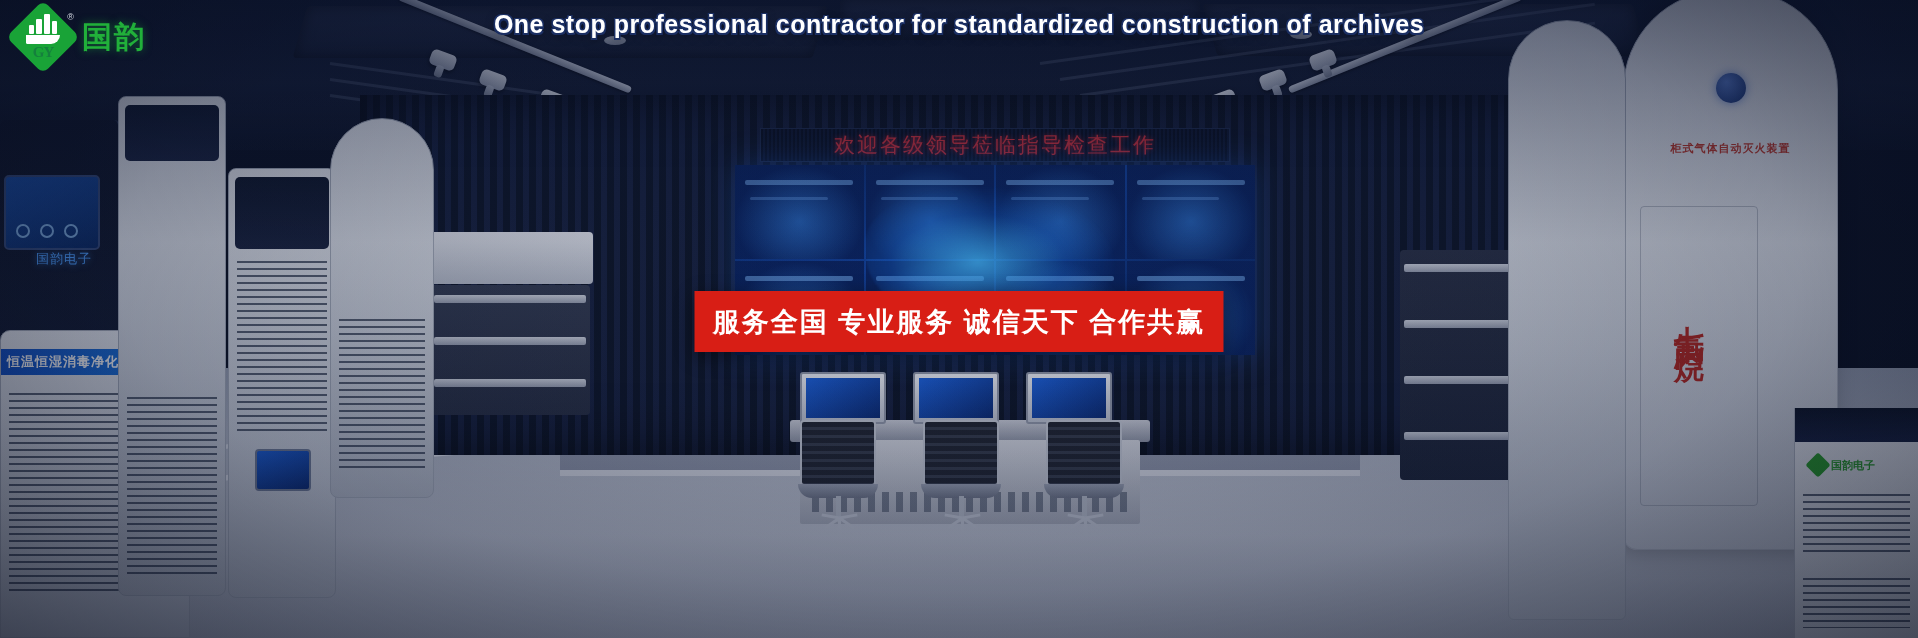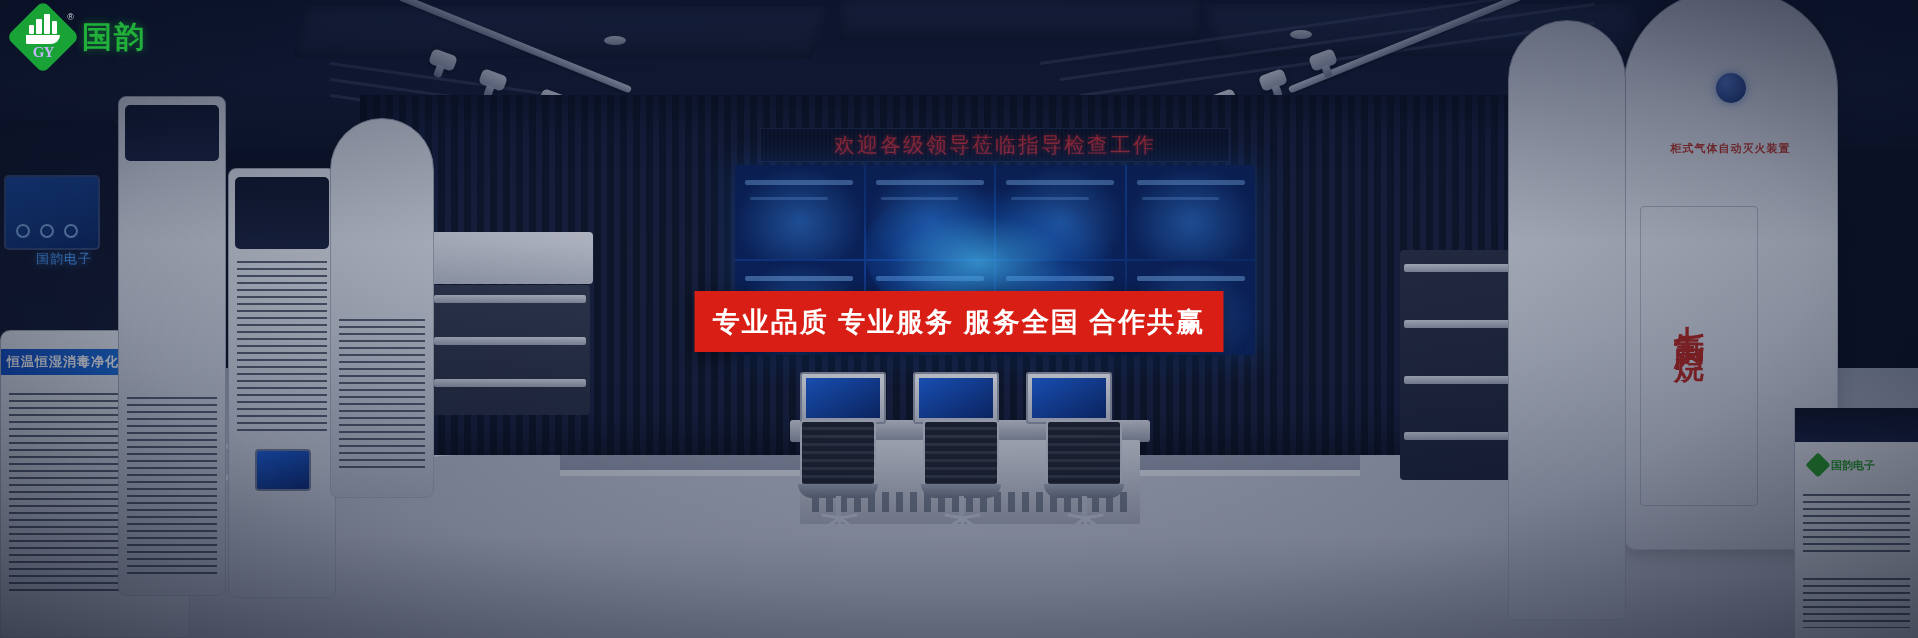--- a/index.html
+++ b/index.html
@@ -374,21 +374,21 @@
     position:absolute; inset: 0;
     display:flex; flex-direction: column; align-items:center; justify-content:center;
   }
   .logo-bldgs { display:flex; align-items:flex-end; gap:2px; margin-bottom:1px; }
   .logo-bldgs i { display:block; background:#fff; border-radius:1px; }
   .logo-swoosh {
     width: 34px; height: 9px; background:#fff;
     border-radius: 0 0 18px 3px; margin-bottom: 1px;
   }
   .logo-gy {
-    color:#c4b5fd; font-size: 15px; font-weight: bold; line-height:1;
+    color:#15803d; font-size: 15px; font-weight: bold; line-height:1;
     font-family:"Liberation Serif", serif; letter-spacing:-1px;
   }
   .logo-reg {
     position:absolute; right: -2px; top: 4px;
     color:#d8dde6; font-size: 9px;
   }
   .logo-word {
     color: #21b03a; font-size: 30px; font-weight: bold;
     letter-spacing: 2px;
     text-shadow: 0 0 8px rgba(25,170,60,.55);
@@ -643,19 +643,20 @@
         </div>
         <div class="logo-swoosh"></div>
         <div class="logo-gy">GY</div>
       </div>
       <div class="logo-reg">®</div>
     </div>
     <div class="logo-word">国韵</div>
   </div>
 
   <div class="copy">
+    <div class="subline">One stop professional contractor for standardized construction of archives</div>
   </div>
 
   <div class="slogan-bar">
-    <div class="slogan-text">专业品质  专业服务  服务全国  合作共赢</div>
+    <div class="slogan-text">服务全国  专业服务  诚信天下  合作共赢</div>
   </div>
 
 </div>
 
 </body></html>

